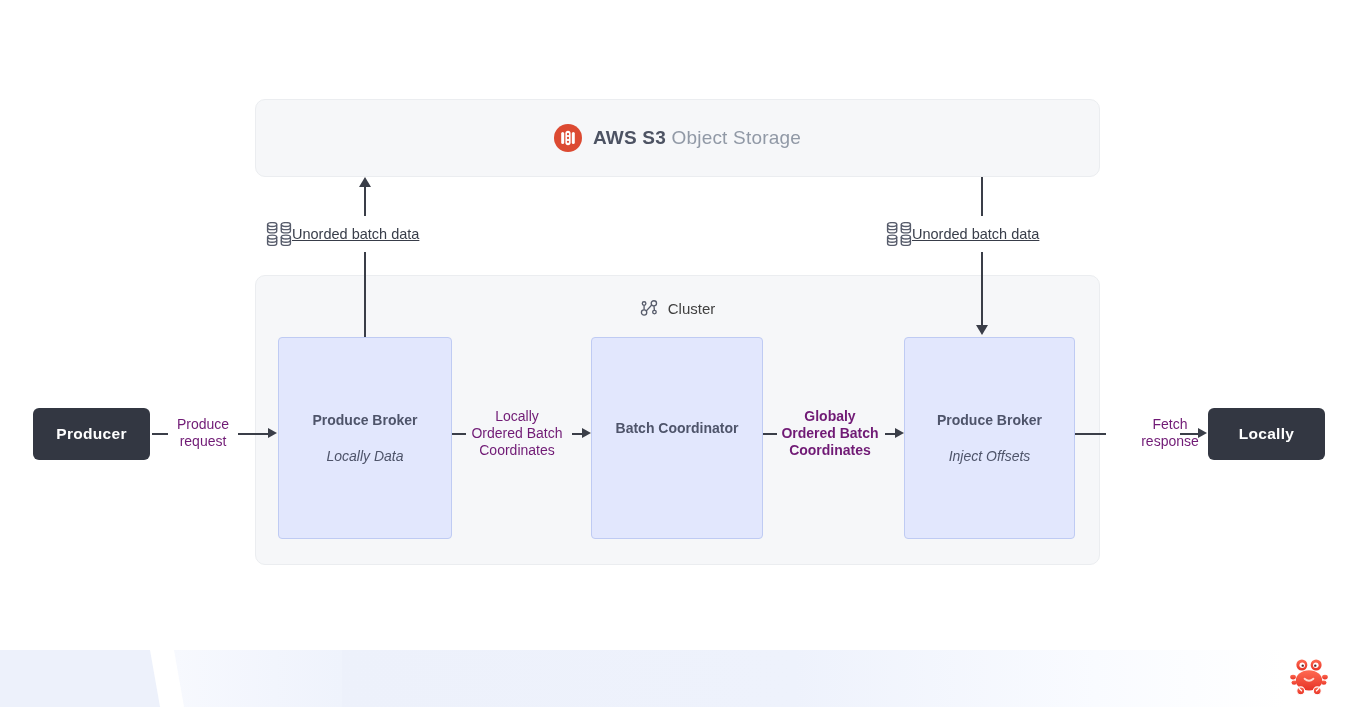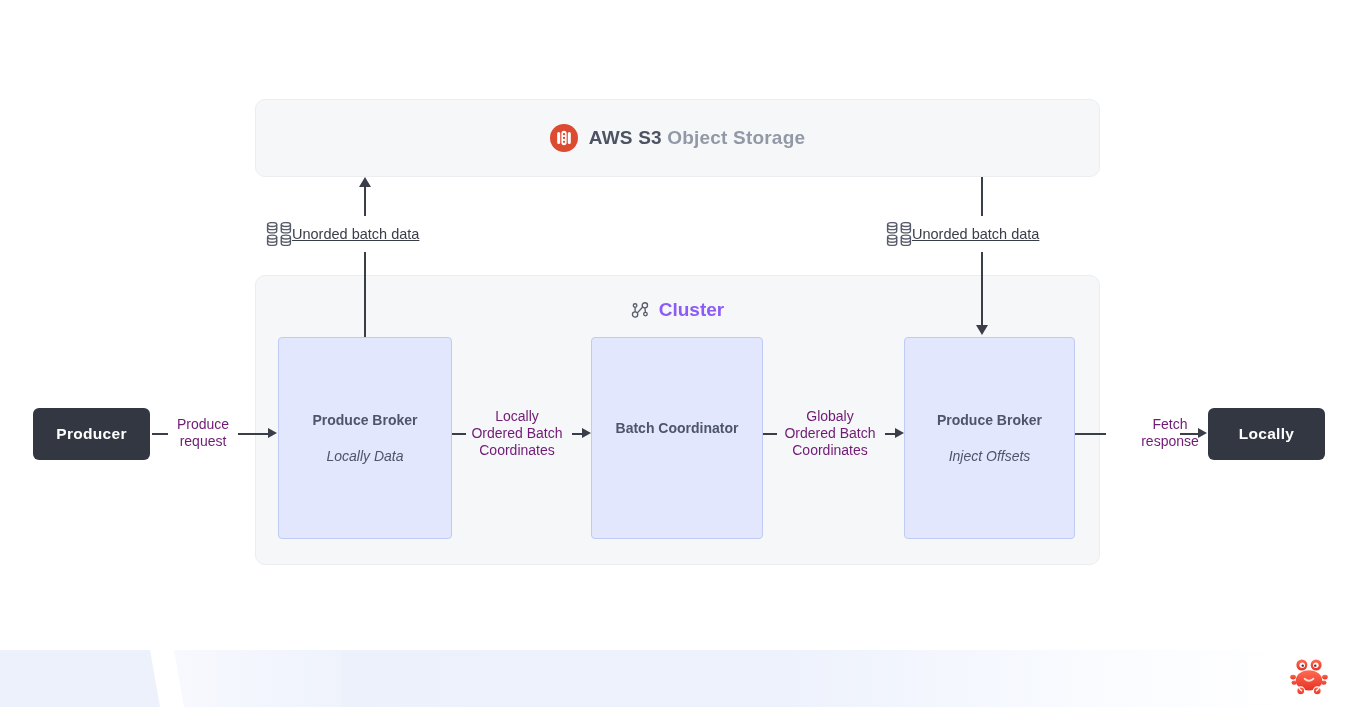--- a/index.html
+++ b/index.html
@@ -14,28 +14,28 @@
   .panel {
     position:absolute; background:#f6f7f9; border:1px solid #ebedf0;
     border-radius:10px;
   }
   .panel.s3 { left:255px; top:99px; width:845px; height:78px;
     display:flex; align-items:center; justify-content:center; gap:11px; }
   .panel.cluster { left:255px; top:275px; width:845px; height:290px; }
 
   .s3-title { font-size:19px; letter-spacing:.2px; }
   .s3-title .primary { font-weight:700; color:#4d5363; }
-  .s3-title .secondary { font-weight:700; color:#9199a6; }
+  .s3-title .secondary { font-weight:400; color:#9199a6; }
 
   .s3-badge { width:28px; height:28px; border-radius:50%; background:#dc4a32;
     display:flex; align-items:center; justify-content:center; flex:0 0 auto; }
 
   .cluster-header { position:absolute; left:0; right:0; top:23px;
     display:flex; align-items:center; justify-content:center; gap:9px; }
-  .cluster-header .txt { font-size:19px; font-weight:700; color:#8b5cf6; }
+  .cluster-header .txt { font-size:15px; font-weight:400; color:#404040; }
 
   
   .node {
     position:absolute; background:#e2e7fd; border:1px solid #bfcbf3;
     border-radius:4px; display:flex; flex-direction:column;
     align-items:center; justify-content:center; gap:20px;
     font-size:14px; color:#4e546a; text-align:center;
   }
   .node .t { font-weight:600; }
   .node .s { font-style:italic; }
@@ -207,21 +207,21 @@
   <div class="hline" style="left:452px; width:14px;"></div>
   <div class="edge-label" style="left:464px; top:408px; width:106px;">
     <span>Locally</span>
     <span>Ordered Batch</span>
     <span>Coordinates</span>
   </div>
   <div class="hline" style="left:572px; width:10px;"></div>
   <div class="head right" style="left:582px;"></div>
 
   <div class="hline" style="left:763px; width:14px;"></div>
-  <div class="edge-label" style="left:777px; top:408px; width:106px;">
+  <div class="edge-label" style="left:777px; top:408px; width:106px;font-weight:bold;">
     <span>Globaly</span>
     <span>Ordered Batch</span>
     <span>Coordinates</span>
   </div>
   <div class="hline" style="left:885px; width:10px;"></div>
   <div class="head right" style="left:895px;"></div>
 
   <div class="hline" style="left:1075px; width:31px;"></div>
   <div class="edge-label" style="left:1136px; top:416px; width:68px;">
     <span>Fetch</span>

